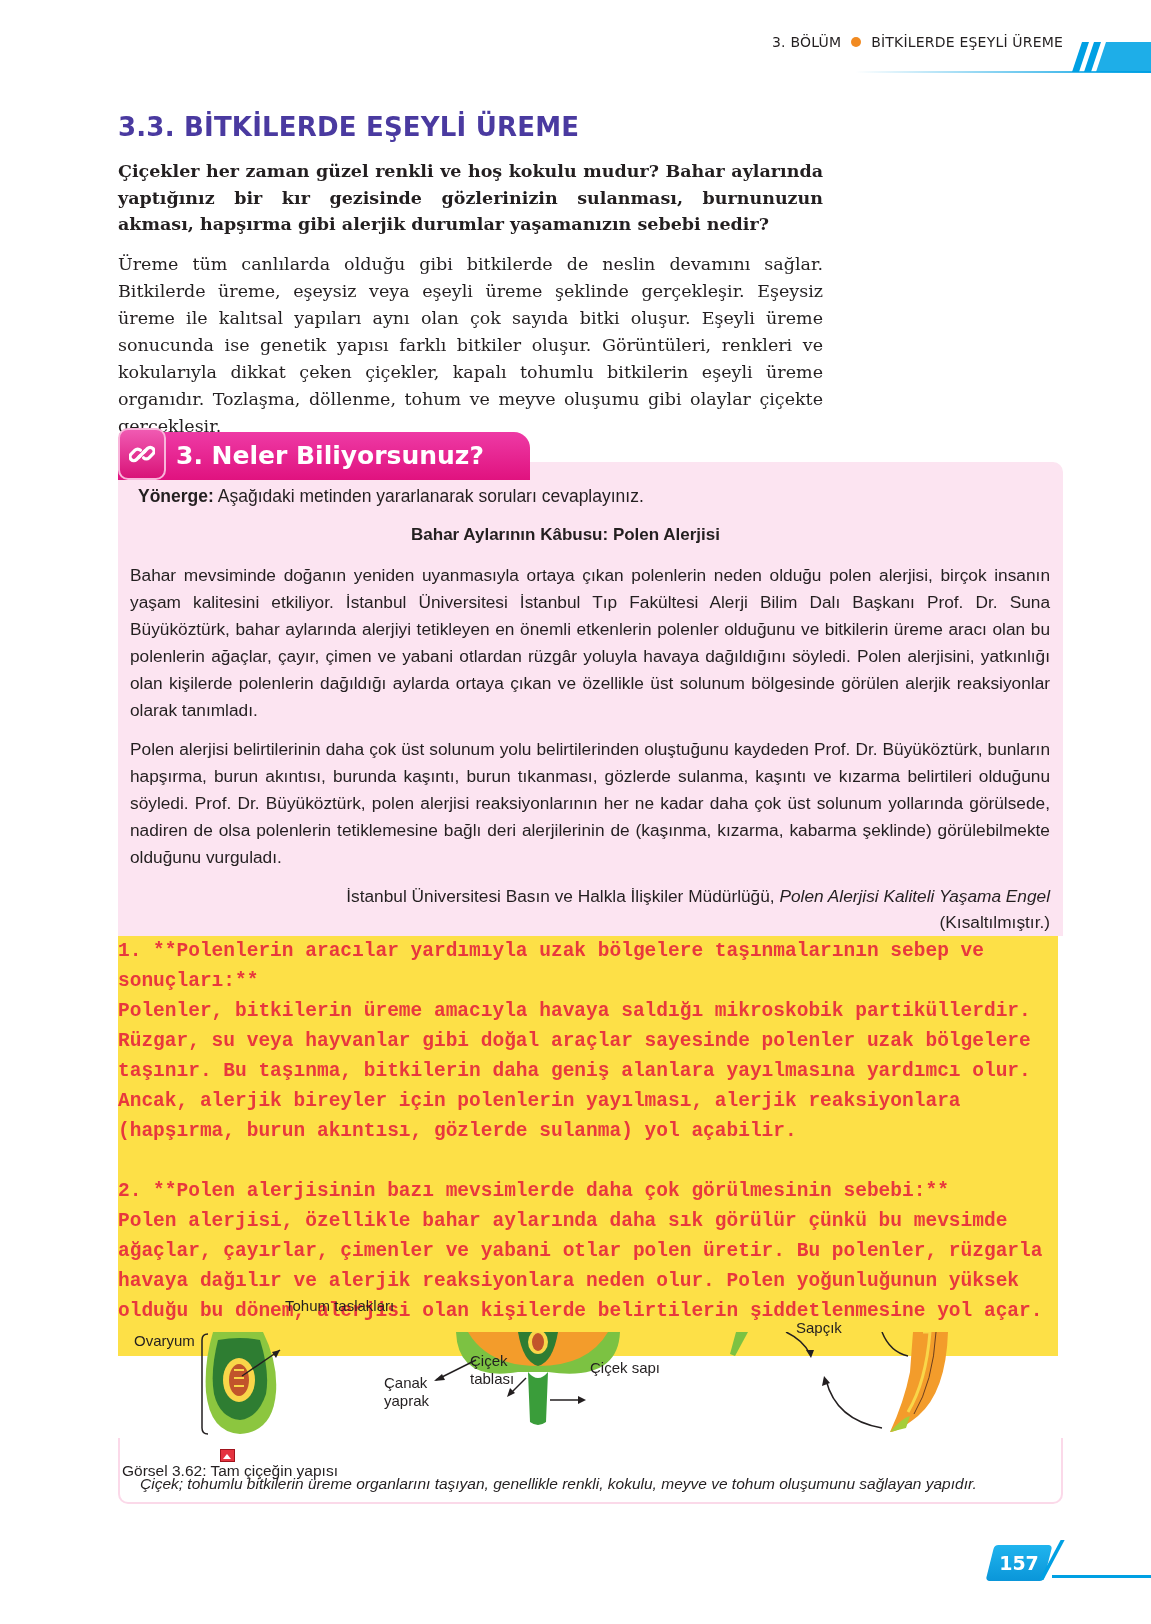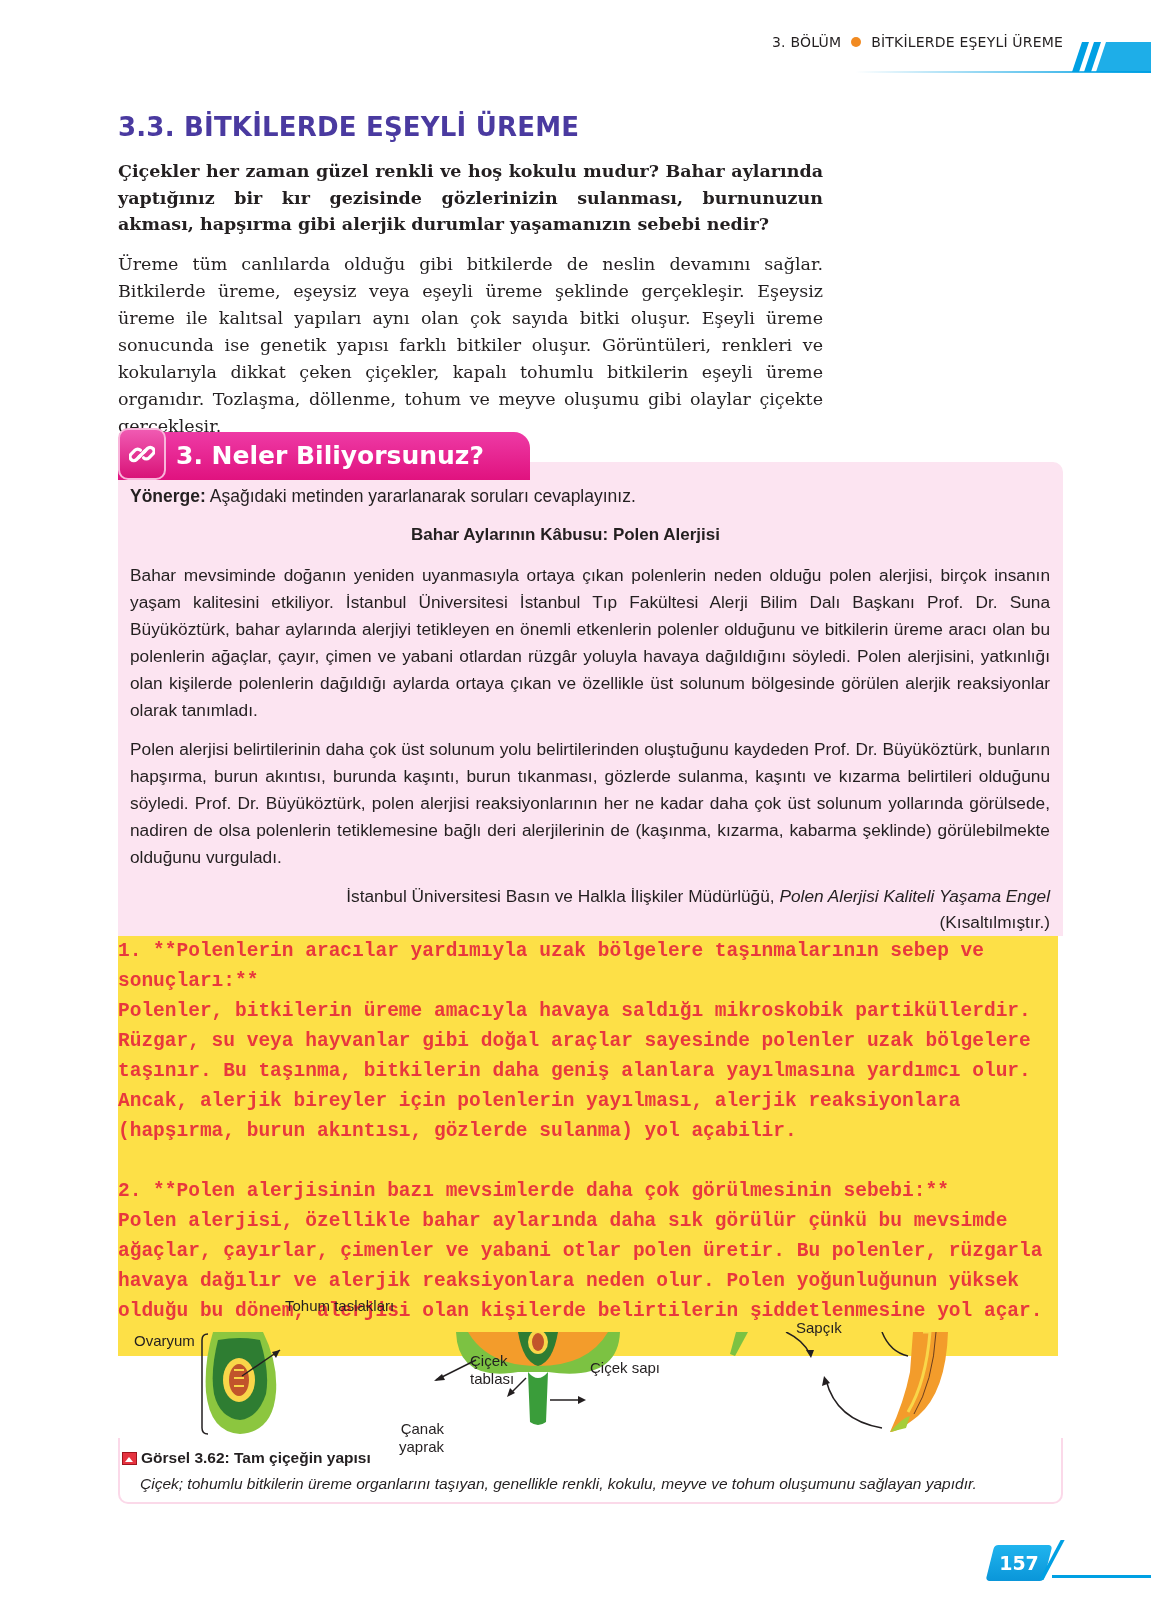--- a/index.html
+++ b/index.html
@@ -17,37 +17,37 @@
   .lead { position: absolute; top: 158px; left: 118px; width: 705px; font-family: "DejaVu Serif", serif; font-weight: bold; font-size: 17.5px; line-height: 26.5px; text-align: justify; color: #231f20; }
   .body-p { position: absolute; top: 251px; left: 118px; width: 705px; font-family: "DejaVu Serif", serif; font-size: 17.5px; line-height: 27px; text-align: justify; color: #231f20; }
 
   
   .act-tab { position: absolute; top: 432px; left: 118px; width: 412px; height: 48px; background: linear-gradient(180deg, #ee3aa5 0%, #e0127f 100%); border-radius: 10px 16px 0 0; display: flex; align-items: center; }
   .act-icon { position: absolute; top: 428px; left: 118px; width: 48px; height: 52px; border-radius: 10px; background: linear-gradient(180deg, #f05ab2 0%, #d91378 100%); border: 2px solid #f8b5da; display: flex; align-items: center; justify-content: center; }
   .act-title { position: absolute; top: 436px; left: 176px; font-family: "DejaVu Sans", sans-serif; font-weight: bold; font-size: 25px; color: #ffffff; line-height: 40px; }
   .act-box { position: absolute; top: 462px; left: 118px; width: 945px; height: 565px; background: #fce4f1; border-radius: 0 10px 0 0; }
 
   .yonerge { position: absolute; top: 486px; left: 130px; font-family: "Liberation Sans", sans-serif; font-size: 17.5px; color: #231f20; }
-  .yonerge b { font-weight: bold; }
+  .yonerge b { font-weight: bold; margin-left: 8px; }
   .art-title { position: absolute; top: 525px; left: 118px; width: 895px; text-align: center; font-family: "Liberation Sans", sans-serif; font-weight: bold; font-size: 17px; color: #231f20; }
   .art-p1 { position: absolute; top: 562px; left: 130px; width: 920px; font-family: "Liberation Sans", sans-serif; font-size: 17.3px; line-height: 27px; text-align: justify; color: #231f20; }
   .art-p2 { position: absolute; top: 736px; left: 130px; width: 920px; font-family: Liberation Sans, sans-serif; font-size: 17.3px; line-height: 27px; text-align: justify; color: #231f20; }
   .source { position: absolute; top: 883px; left: 130px; width: 920px; text-align: right; font-family: "Liberation Sans", sans-serif; font-size: 17.3px; line-height: 26px; color: #231f20; }
   .source i { font-style: italic; }
 
   
   .answers { position: absolute; top: 936px; left: 118px; width: 940px; font-family: Liberation Mono, monospace; font-weight: bold; font-size: 19.5px; line-height: 30px; color: #e8383d; background: #fde047; }
   .answers .blk { margin-bottom: 30px; }
   .answers-bg { position: absolute; top: 936px; left: 116px; width: 948px; height: 395px; background: #ffffff; }
 
   
   .fig { position: absolute; top: 1332px; left: 118px; width: 945px; height: 110px; }
   .fig-box { position: absolute; top: 1438px; left: 118px; width: 945px; height: 66px; border: 2px solid #fbd9e9; border-top: none; border-radius: 0 0 10px 10px; }
   .fig-label { position: absolute; font-family: "Liberation Sans", sans-serif; font-size: 15px; line-height: 18px; color: #231f20; }
-  .cap-title { position: absolute; top: 1449px; left: 122px; display: flex; align-items: center; font-family: "Liberation Sans", sans-serif; font-weight: bold; font-size: 15.5px; color: #231f20; }
+  .cap-title { position: absolute; top: 1449px; left: 122px; display: flex; align-items: center; font-family: "Liberation Sans", sans-serif; font-weight: normal; font-size: 15.5px; color: #231f20; flex-direction: column; }
   .cap-title .pic { width: 15px; height: 13px; background: #e5333f; margin-right: 4px; border: 1px solid #a1141d; position: relative; }
   .cap-title .pic::after { content: ""; position: absolute; left: 2px; bottom: 2px; width: 0; height: 0; border-left: 4px solid transparent; border-right: 4px solid transparent; border-bottom: 5px solid #fff; }
   .cap-text { position: absolute; top: 1475px; left: 140px; font-family: "Liberation Sans", sans-serif; font-style: italic; font-size: 15.5px; color: #231f20; }
 
   
   .pg { position: absolute; top: 1545px; left: 990px; width: 58px; height: 36px; background: linear-gradient(180deg,#20b4ee 0%, #0a96d9 100%); transform: skewX(-14deg); border-radius: 4px; }
   .pg-num { position: absolute; top: 1549px; left: 990px; width: 58px; text-align: center; font-family: "DejaVu Sans", sans-serif; font-size: 19px; font-weight: bold; color: #ffffff; line-height: 28px; }
   .pg-line { position: absolute; top: 1575px; left: 1052px; width: 99px; height: 3px; background: #00a0e3; }
   .pg-stroke { position: absolute; top: 1540px; left: 1050px; width: 4px; height: 40px; background: #00a0e3; transform: skewX(-28deg); }
 </style>
@@ -143,21 +143,21 @@
     <polygon points="706,44 704,54 712,51" fill="#231f20"></polygon>
     <path d="M795 0 L830 0 Q828 60 800 84 Q780 100 772 100 Q786 70 792 40Z" fill="#f39c2b"></path>
     <path d="M805 0 L812 0 Q808 50 790 80" fill="none" stroke="#f9d649" stroke-width="3"></path>
     <path d="M818 0 Q815 50 796 82" fill="none" stroke="#6b3d1e" stroke-width="1"></path>
     <path d="M772 100 Q784 86 792 84 L788 96Z" fill="#a5cd39"></path>
   </g>
 </svg>
 
 <div class="fig-label" style="top:1297px;left:285px;">Tohum taslakları</div>
 <div class="fig-label" style="top:1332px;left:134px;">Ovaryum</div>
-<div class="fig-label" style="top:1420px;left:384px;width:60px;text-align:right;">Çanak yaprak</div>
+<div class="fig-label" style="top:1374px;left:384px;width:60px;">Çanak yaprak</div>
 <div class="fig-label" style="top:1352px;left:470px;width:60px;">Çiçek tablası</div>
 <div class="fig-label" style="top:1359px;left:590px;">Çiçek sapı</div>
 <div class="fig-label" style="top:1319px;left:796px;">Sapçık</div>
 
 <div class="fig-box"></div>
 <div class="cap-title">
   <span class="pic"></span>
   <span>Görsel 3.62: Tam çiçeğin yapısı</span>
 </div>
 <div class="cap-text">Çiçek; tohumlu bitkilerin üreme organlarını taşıyan, genellikle renkli, kokulu, meyve ve tohum oluşumunu sağlayan yapıdır.</div>

